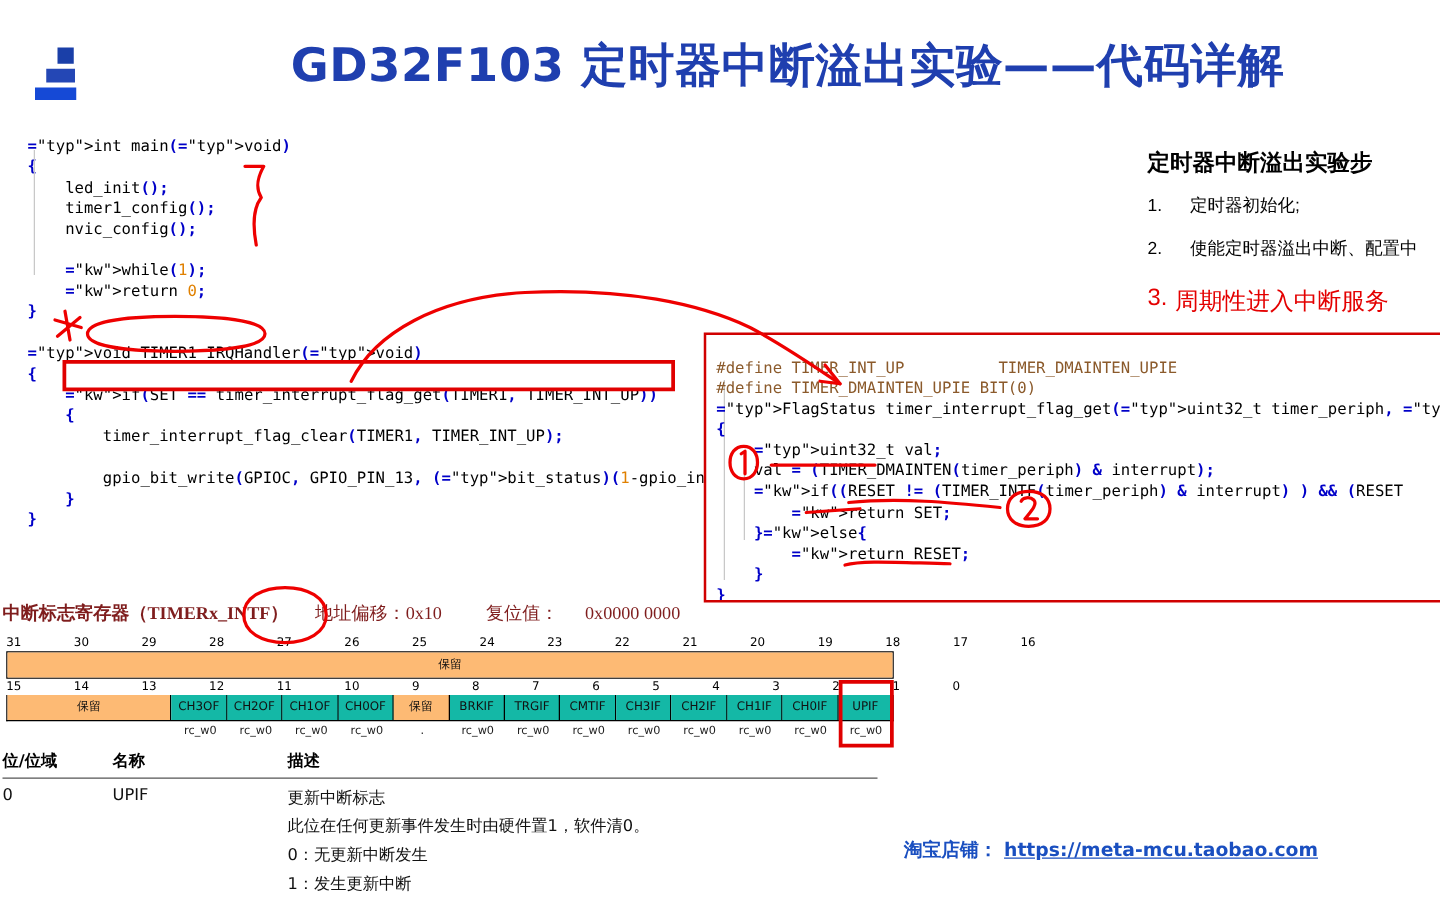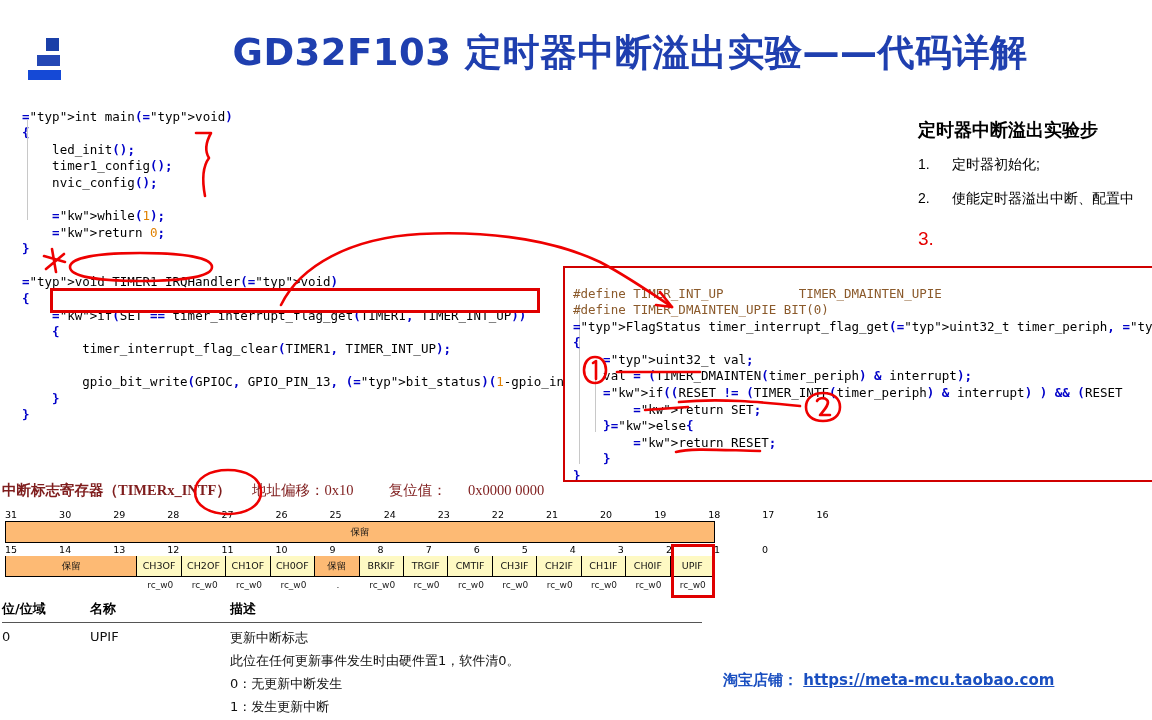--- a/index.html
+++ b/index.html
@@ -78,21 +78,21 @@
   #bitwrap { position:absolute; left:5px; top:508px; width:710px; }
   .bitnums { display:flex; width:100%;gap:42px; }
   .bitnums div {
     flex:1 1 0; text-align:center; font-size:9.5px; color:#000;
     font-family:"DejaVu Sans","Liberation Sans",sans-serif; line-height:13px;
   }
   .bitrow { display:flex; width:100%; border:1px solid #000; border-top:none; }
   .bitrow.top { border-top:1px solid #000; }
   .cell {
     flex:1 1 0; text-align:center; font-size:9.5px; color:#111;
-    border-right:1px solid #000; padding:4px 0 4px 0; background:#fef9c3;
+    border-right:1px solid #000; padding:4px 0 4px 0; background:#14b8a6;
     font-family:"DejaVu Sans","Liberation Sans",sans-serif; line-height:12px;
   }
   .cell:last-child { border-right:none; }
   .cell.res { background:#fdba74; }
   .cell.span3 { flex:3 1 0; }
   .cell.span16 { flex:16 1 0; }
   .accrow { display:flex; width:100%; }
   .accrow div {
     flex:1 1 0; text-align:center; font-size:9px; color:#222; padding-top:3px;
     font-family:"DejaVu Sans","Liberation Sans",sans-serif;
@@ -180,20 +180,21 @@
       <li>
         <span class="n">1.</span>
         <span>定时器初始化;</span>
       </li>
       <li>
         <span class="n">2.</span>
         <span>使能定时器溢出中断、配置中</span>
       </li>
       <li class="hi">
         <span class="n">3.</span>
+        <span>周期性进入中断服务</span>
       </li>
     </ol>
 </div>
 
 <div id="reg-title">
   <b>中断标志寄存器（TIMERx_INTF）</b>
   <span class="sp"></span>
   <span>地址偏移：0x10</span>
   <span class="sp"></span><span class="sp"></span>
   <span>复位值：</span>

